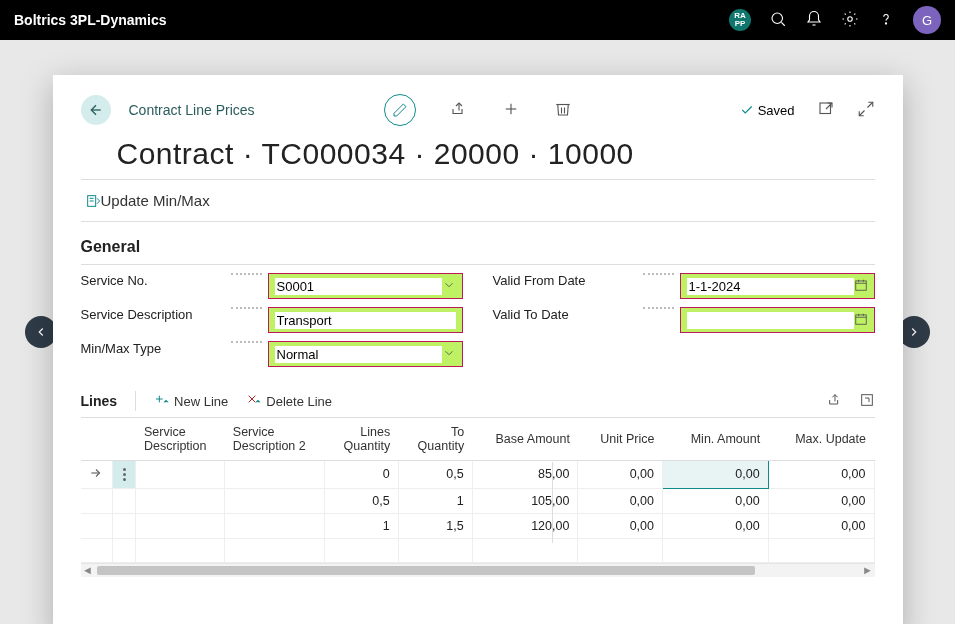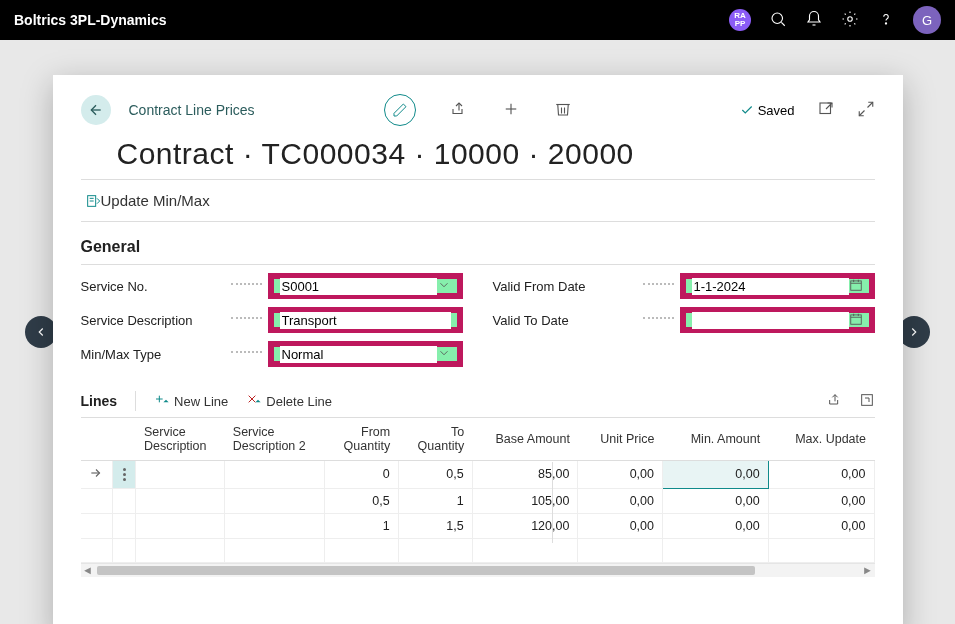--- a/index.html
+++ b/index.html
@@ -1,21 +1,21 @@
 <!DOCTYPE html>
 <html><head>
 <meta charset="utf-8">
 <style>
   * { box-sizing: border-box; }
   html, body { margin:0; padding:0; font-family: "Segoe UI", Arial, sans-serif; background:#e8e8e8; font-size:13px; color:#212121; }
   body { width:955px; height:624px; overflow:hidden; position:relative; }
   .top-bar { background:#000; height:40px; color:#fff; display:flex; align-items:center; padding:0 14px; justify-content:space-between; }
   .brand { font-weight:600; font-size:14px; }
   .top-icons { display:flex; align-items:center; gap:18px; }
-  .rapp-badge { background:#8b5cf6; color:#fff; font-size:8px; font-weight:600; width:22px; height:22px; border-radius:50%; display:flex; flex-direction:column; align-items:center; justify-content:center; line-height:1; }
+  .rapp-badge { background:#0f766e; color:#fff; font-size:8px; font-weight:600; width:22px; height:22px; border-radius:50%; display:flex; flex-direction:column; align-items:center; justify-content:center; line-height:1; }
   .rapp-badge span { line-height:1; }
   .ticon svg { width:18px; height:18px; stroke:#fff; fill:none; stroke-width:1.5; }
   .avatar { background:#7c63bd; color:#fff; width:28px; height:28px; border-radius:50%; display:flex; align-items:center; justify-content:center; font-size:13px; font-weight:500; }
   .stage { position:absolute; top:40px; left:0; right:0; bottom:0; display:flex; align-items:flex-start; justify-content:center; }
   .side-nav { position:absolute; top:50%; transform:translateY(-50%); width:32px; height:32px; background:#2f3c48; border-radius:50%; display:flex; align-items:center; justify-content:center; cursor:pointer; }
   .side-nav.left { left:25px; }
   .side-nav.right { right:25px; }
   .side-nav svg { width:14px; height:14px; stroke:#fff; fill:none; stroke-width:2; }
   .panel { background:#fff; width:850px; height:560px; box-shadow:0 8px 30px rgba(0,0,0,0.25); position:relative; padding:20px 28px;margin-top:35px; }
   .panel-head { display:flex; align-items:center; gap:18px; }
@@ -30,24 +30,24 @@
   .saved { color:#000000; display:flex; align-items:center; gap:4px; font-size:13px; }
   .saved svg { width:14px; height:14px; stroke:#0f8a8a; fill:none; stroke-width:2; }
   .page-title { font-size:30px; font-weight:400; color:#222; margin:12px 0 6px 36px; letter-spacing:0.5px; }
   .divider { height:1px; background:#ddd; margin:8px 0; }
   .action-link { color:#333; display:flex; align-items:center; font-size:15px; padding:4px 4px; margin-left:0; cursor:pointer;}
   .action-link svg { width:16px; height:16px; stroke:#0f8a8a; fill:none; stroke-width:1.5; }
   .section-title { font-weight:600; font-size:16px; margin:16px 0 12px 0; }
   .section-title2 { font-weight:600; font-size:14px; margin:0; display:inline; }
   .form-grid { display:flex; gap:30px; }
   .form-col { flex:1; display:flex; flex-direction:column; gap:8px; }
-  .form-row { display:flex; align-items:center; }
+  .form-row { display:flex; }
   .form-label { width:150px; font-size:13px; color:#212121; position:relative; white-space:nowrap; }
   .form-dots { flex:1 0 20px; border-bottom:2px dotted #bbb; height:1px; margin-bottom:4px; margin-right:6px; }
-  .form-input { width:195px; border:6px solid #be185d; height:26px; padding:2px 6px; font-size:13px; position:relative; display:flex; align-items:center; justify-content:space-between; background:#86efac;}
+  .form-input { width:195px; border:1px solid #be185d; height:26px; padding:2px 6px; font-size:13px; position:relative; display:flex; align-items:center; justify-content:space-between; background:#bef264;}
   .form-input input { border:none; outline:none; width:100%; font-size:13px; }
   .form-input .chev { cursor:pointer; }
   .form-input svg { width:14px; height:14px; stroke:#555; fill:none; stroke-width:1.5; }
   .lines-bar { display:flex; align-items:center; gap:18px; margin-top:24px;justify-content:space-between; }
   .lines-bar .right { margin-left:auto; display:flex; gap:16px; }
   .lines-bar svg { width:16px; height:16px; }
   .tool-link { color:#333; display:flex; align-items:center; gap:4px; font-size:13px; cursor:pointer; }
   .vr { width:1px; height:20px; background:#ddd; }
   .table-wrap { border-top:1px solid #ddd; margin-top:6px; position:relative; }
   table { border-collapse:collapse; width:100%; font-size:12.5px; }
@@ -174,21 +174,21 @@
           <svg viewBox="0 0 24 24" stroke="#0f8a8a">
               <polyline points="15 3 21 3 21 9"></polyline>
               <polyline points="9 21 3 21 3 15"></polyline>
               <line x1="21" y1="3" x2="14" y2="10"></line>
               <line x1="3" y1="21" x2="10" y2="14"></line>
             </svg>
         </span>
       </div>
     </div>
 
-    <div class="page-title">Contract · TC000034 · 10000 · 20000</div>
+    <div class="page-title">Contract · TC000034 · 20000 · 10000</div>
     <div class="divider"></div>
 
     <div class="action-link">
       <svg viewBox="0 0 24 24">
           <rect x="4" y="4" width="12" height="16"></rect>
           <line x1="7" y1="8" x2="13" y2="8"></line>
           <line x1="7" y1="12" x2="13" y2="12"></line>
           <polyline points="18 8 22 12 18 16"></polyline>
         </svg>
       <span>Update Min/Max</span>
@@ -296,21 +296,21 @@
 
     <div class="table-wrap">
       <div class="vline" style="left:471px;top:44px;bottom:34px;"></div>
       <table>
         <thead>
           <tr>
             <th style="width:22px"></th>
             <th style="width:22px"></th>
             <th style="width:84px">Service Description</th>
             <th style="width:94px">Service Description 2</th>
-            <th class="num" style="width:70px">From Quantity</th>
+            <th class="num" style="width:70px">Lines Quantity</th>
             <th class="num" style="width:70px">To Quantity</th>
             <th class="num" style="width:100px">Base Amount</th>
             <th class="num" style="width:80px">Unit Price</th>
             <th class="num" style="width:100px">Min. Amount</th>
             <th class="num" style="width:100px">Max. Update</th>
           </tr>
         </thead>
         <tbody>
           <tr class="selrow">
             <td><span class="row-arrow"><svg viewBox="0 0 24 24">

